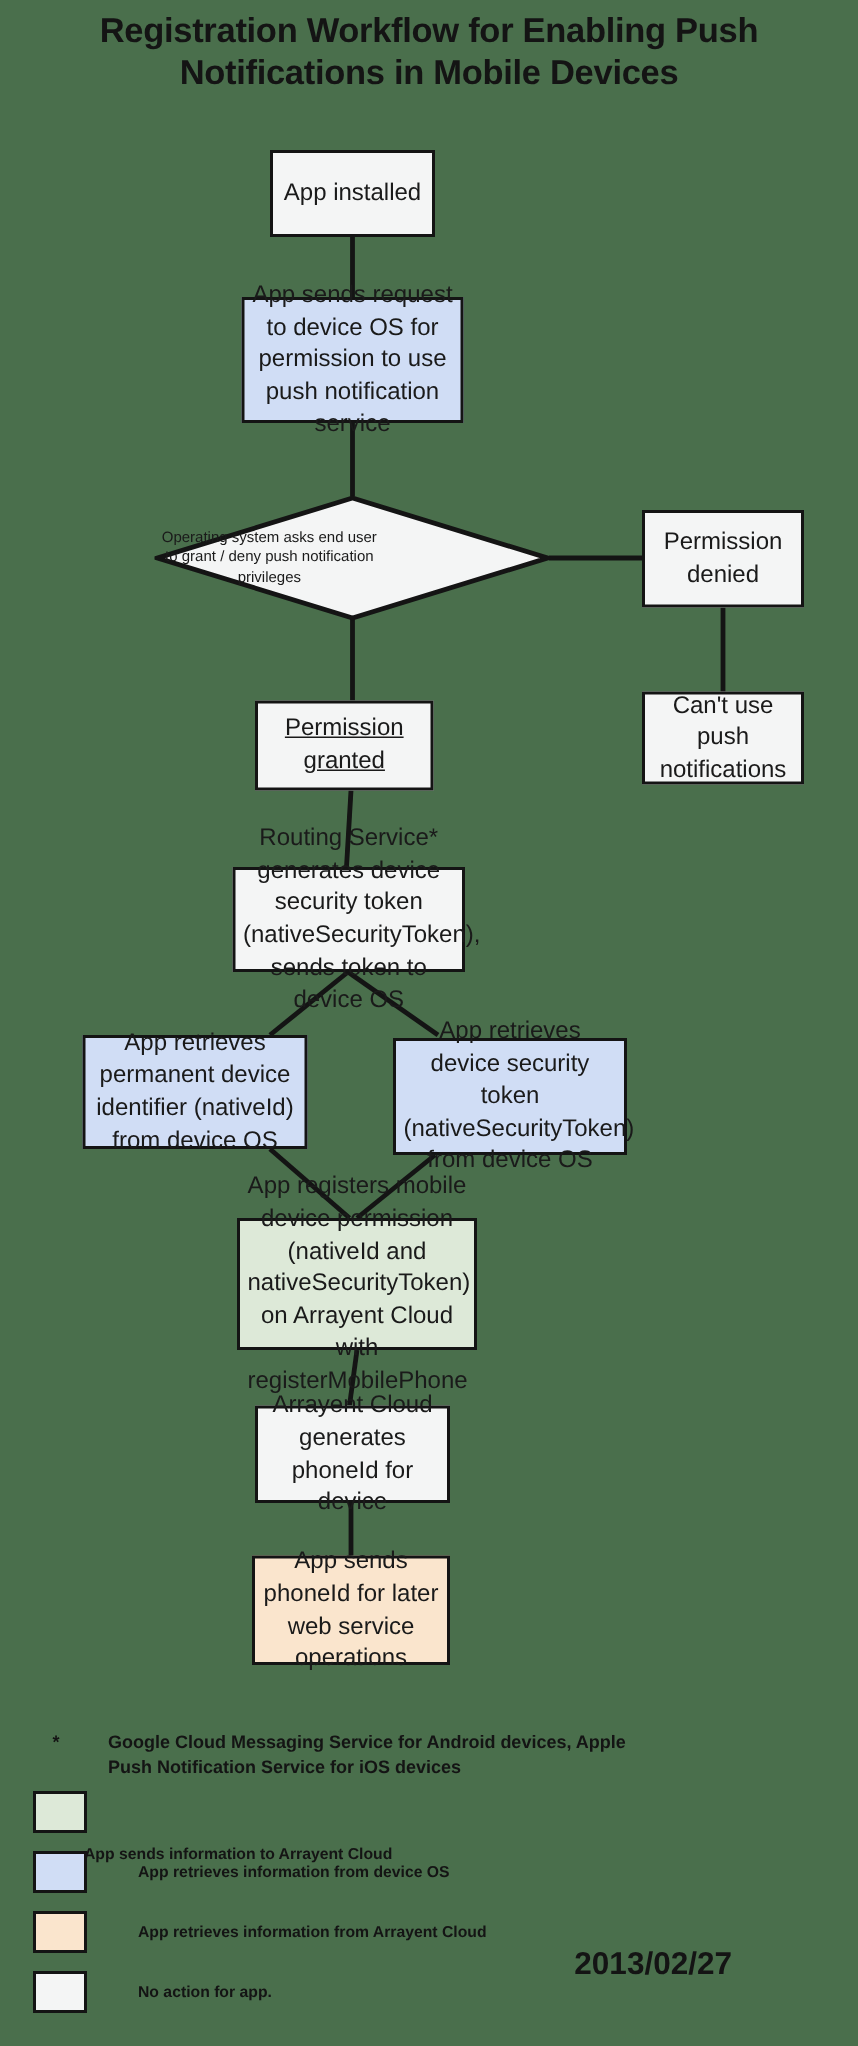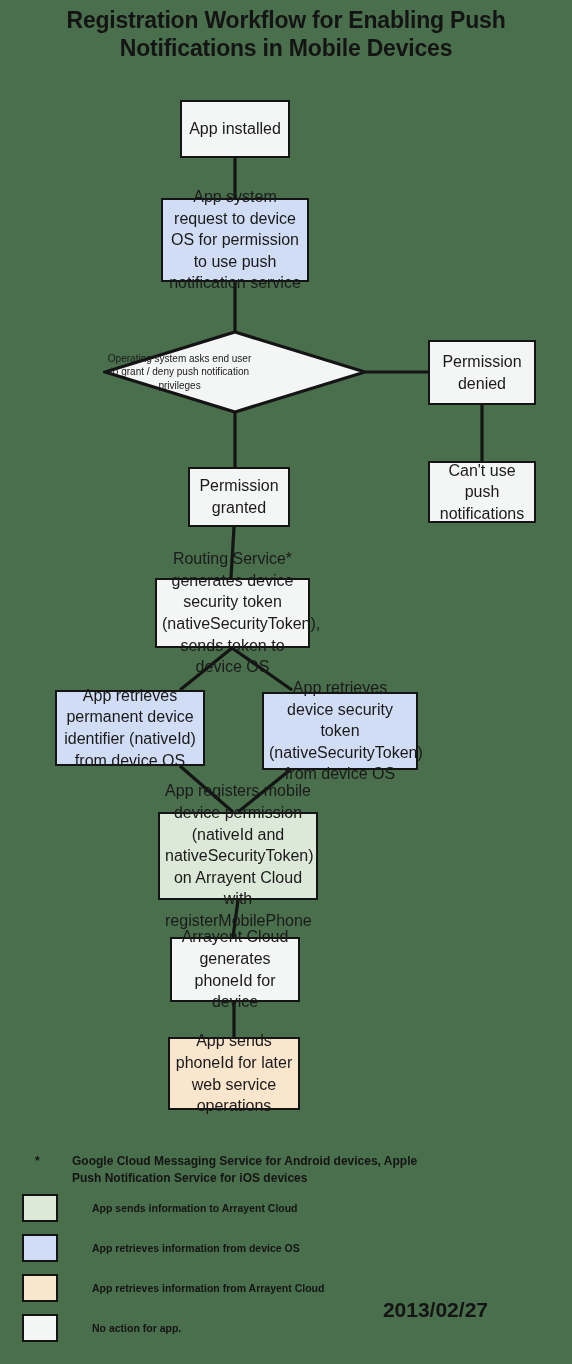--- a/index.html
+++ b/index.html
@@ -178,41 +178,41 @@
 
       <line x1="234" y1="1002" x2="234" y2="1037"></line>
     </g>
   </svg>
 
   <div class="node fill-plain" style="left:180px; top:100px; width:110px; height:58px;">
     <span class="lbl">App installed</span>
   </div>
 
   <div class="node fill-blue" style="left:161px; top:198px; width:148px; height:84px;">
-    <span class="lbl">App system request to device OS for permission to use push notification service</span>
+    <span class="lbl">App sends request to device OS for permission to use push notification service</span>
   </div>
 
   <div class="diamond" style="left:103px; top:330px; width:264px; height:84px;">
     <svg width="264" height="84" viewBox="0 0 264 84">
       <polygon points="132,2 262,42 132,82 2,42" fill="#f4f5f5" stroke="#141414" stroke-width="3.2" stroke-linejoin="miter"></polygon>
     </svg>
     <div class="dtext">
       <span>Operating system asks end user to grant / deny push notification privileges</span>
     </div>
   </div>
 
   <div class="node fill-plain" style="left:428px; top:340px; width:108px; height:65px;justify-content:center;">
     <span class="lbl">Permission denied</span>
   </div>
 
   <div class="node fill-plain" style="left:428px; top:461px; width:108px; height:62px;">
     <span class="lbl">Can't use push notifications</span>
   </div>
 
-  <div class="node fill-plain" style="left:188px; top:467px; width:102px; height:60px;">
+  <div class="node fill-plain" style="left:170px; top:467px; width:119px; height:60px;text-decoration:underline;">
     <span class="lbl">Permission granted</span>
   </div>
 
   <div class="node fill-plain" style="left:155px; top:578px; width:155px; height:70px;">
     <span class="lbl">Routing Service* generates device security token (nativeSecurityToken), sends token to device OS</span>
   </div>
 
   <div class="node fill-blue" style="left:55px; top:690px; width:150px; height:76px;">
     <span class="lbl">App retrieves permanent device identifier (nativeId) from device OS</span>
   </div>
@@ -232,21 +232,21 @@
   <div class="node fill-peach" style="left:168px; top:1037px; width:132px; height:73px;">
     <span class="lbl">App sends phoneId for later web service operations</span>
   </div>
 
   <div class="legend">
 
     <div class="footnote-star">*</div>
     <div class="footnote-text">Google Cloud Messaging Service for Android devices, Apple
 Push Notification Service for iOS devices</div>
 
-    <div class="legend-row" style="top:48px;">
+    <div class="legend-row" style="top:48px;flex-direction:column;">
       <div class="swatch fill-green"></div>
       <div class="legend-text">App sends information to Arrayent Cloud</div>
     </div>
 
     <div class="legend-row" style="top:88px;">
       <div class="swatch fill-blue"></div>
       <div class="legend-text">App retrieves information from device OS</div>
     </div>
 
     <div class="legend-row" style="top:128px;">

